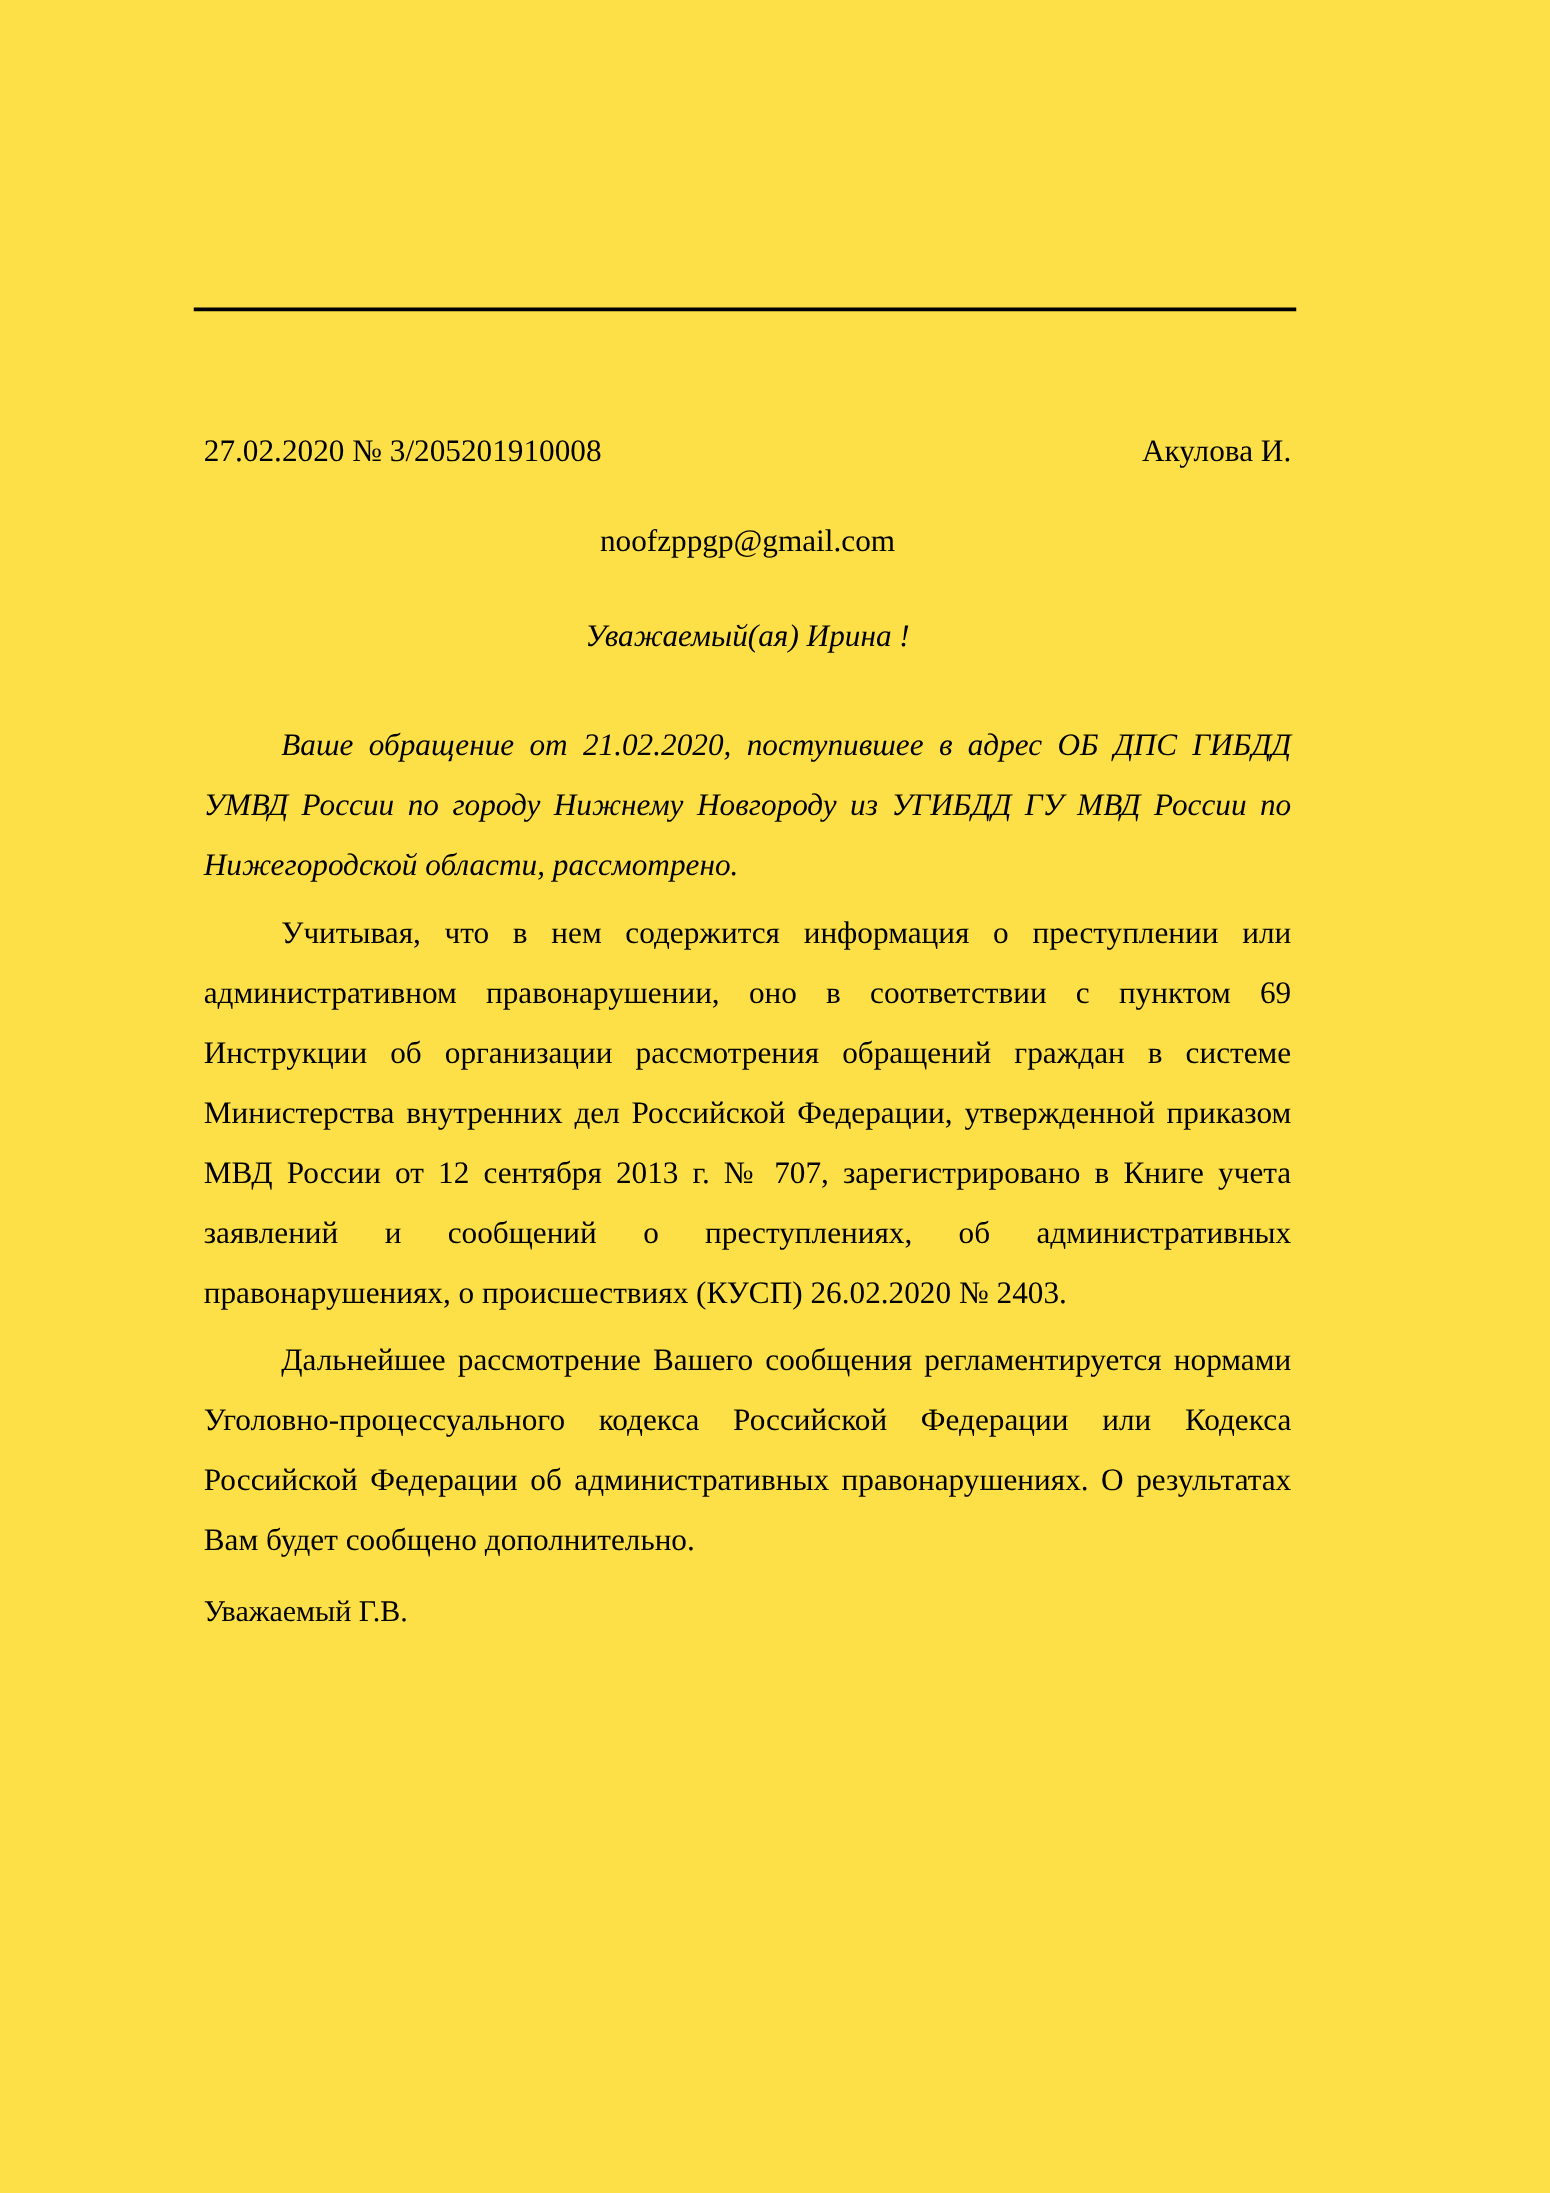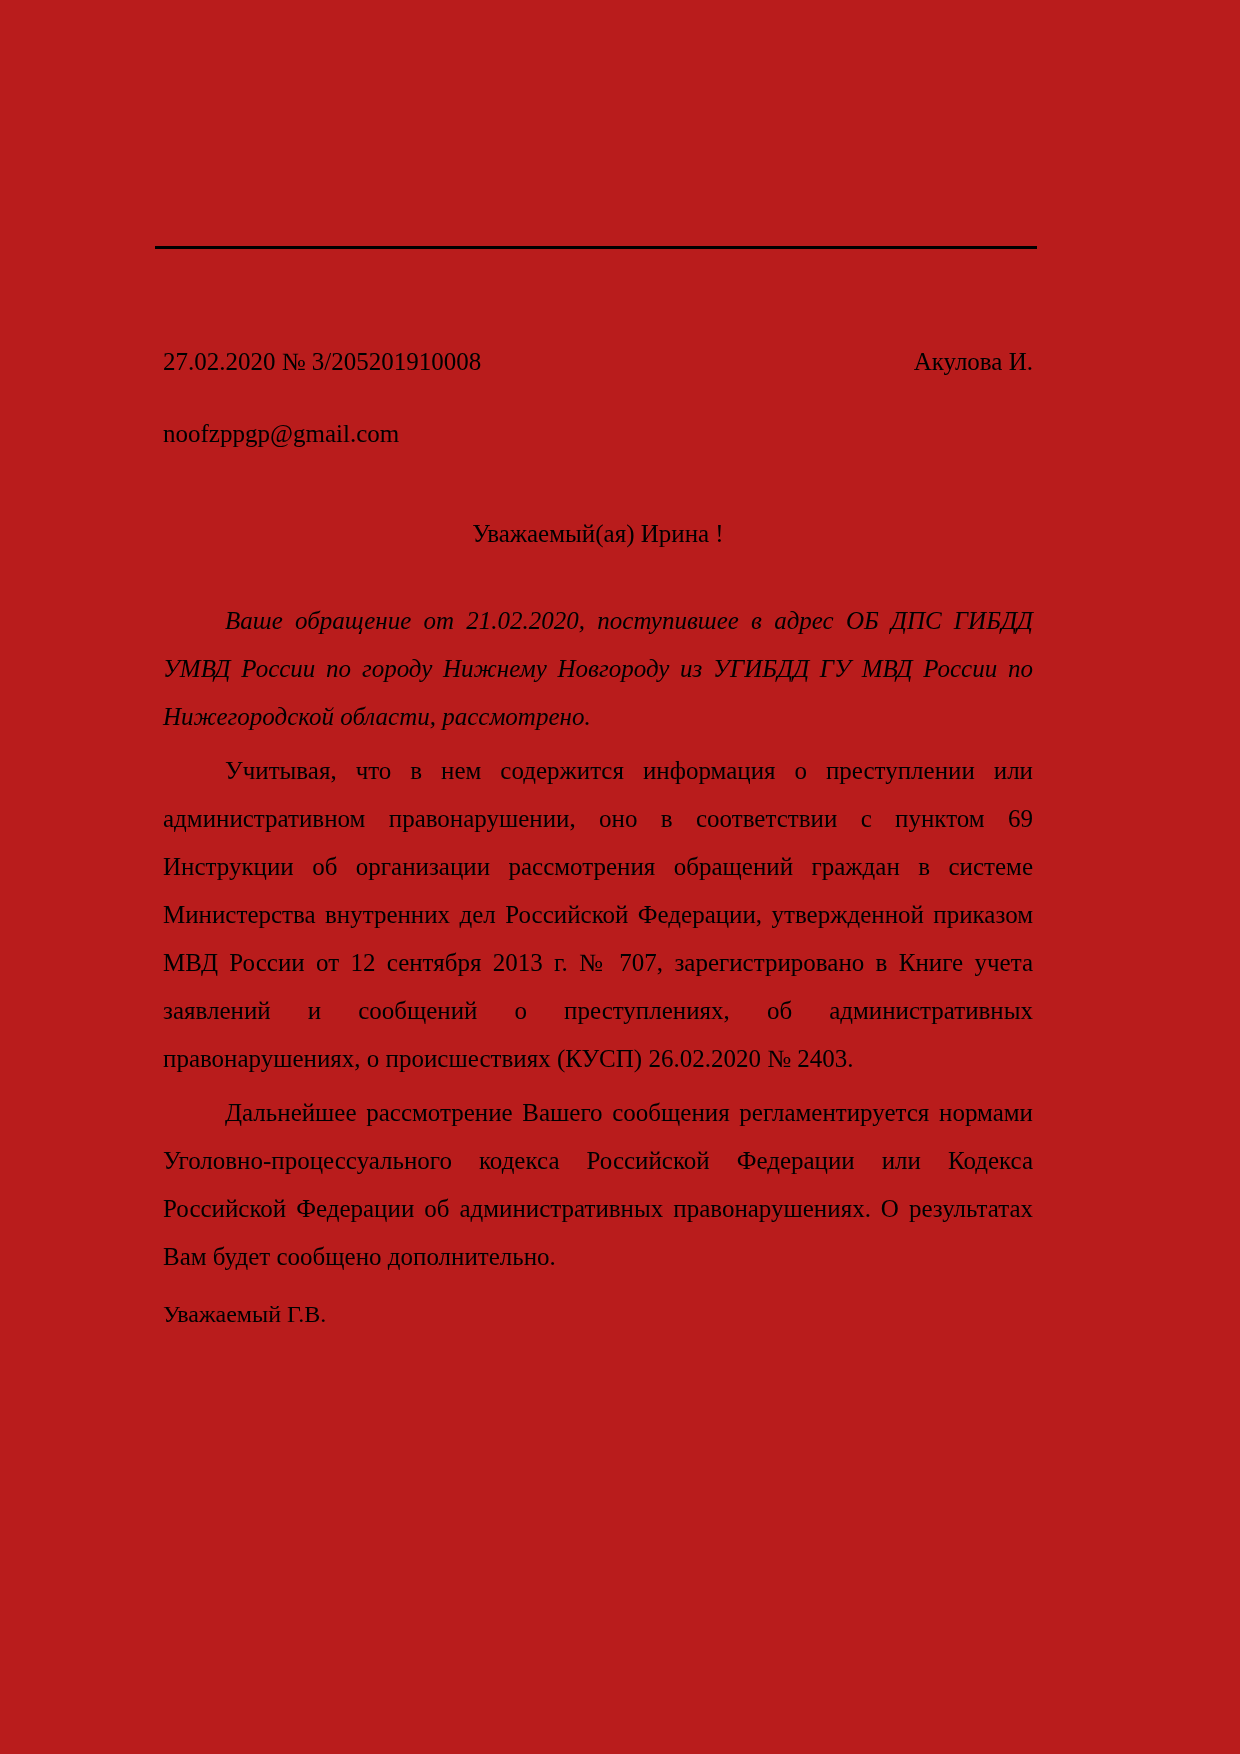--- a/index.html
+++ b/index.html
@@ -13,47 +13,48 @@
     font-family: "Liberation Serif", "DejaVu Serif", serif;
     color: #000000;
     overflow: hidden;
   }
   .page {
     position: relative;
     box-sizing: border-box;
     width: 1240px;
     height: 1754px;
     padding: 246px 207px 0 163px;
-    background: #b91c1c;
+    background: #fde047;
   }
   .top-rule {
     height: 3px;
     background: #000000;
     width: 882px;
     margin-left: -8px;
     margin-bottom: 98px;
   }
   .ref-row {
     display: flex;
     justify-content: space-between;
     align-items: baseline;
     font-size: 25px;
     line-height: 1.2;
   }
   .email-row {
-    text-align: left;
+    text-align: center;
     font-size: 25px;
     line-height: 1.2;
     margin-top: 42px;
   }
   .salutation {
     text-align: center;
     font-size: 25px;
     line-height: 1.2;
-    margin-top: 70px;
+    margin-top: 46px;
+    font-style: italic;
   }
   .body-para {
     font-size: 25px;
     line-height: 48px;
     text-align: justify;
     text-indent: 62px;
     margin: 6px 0 0 0;
   }
   .body-para.first {
     margin-top: 48px;

